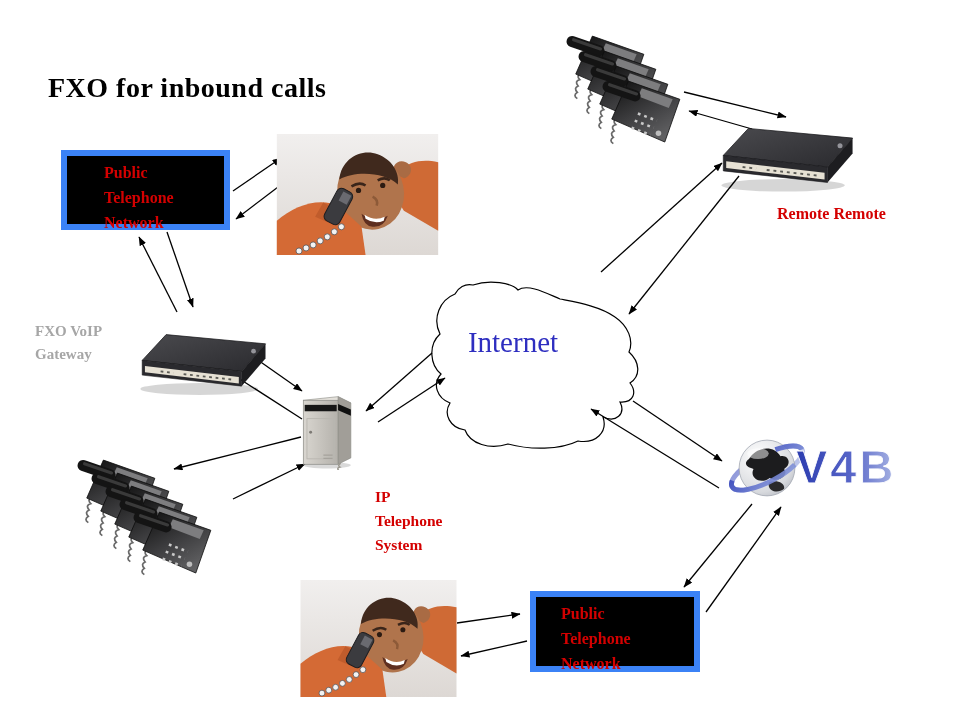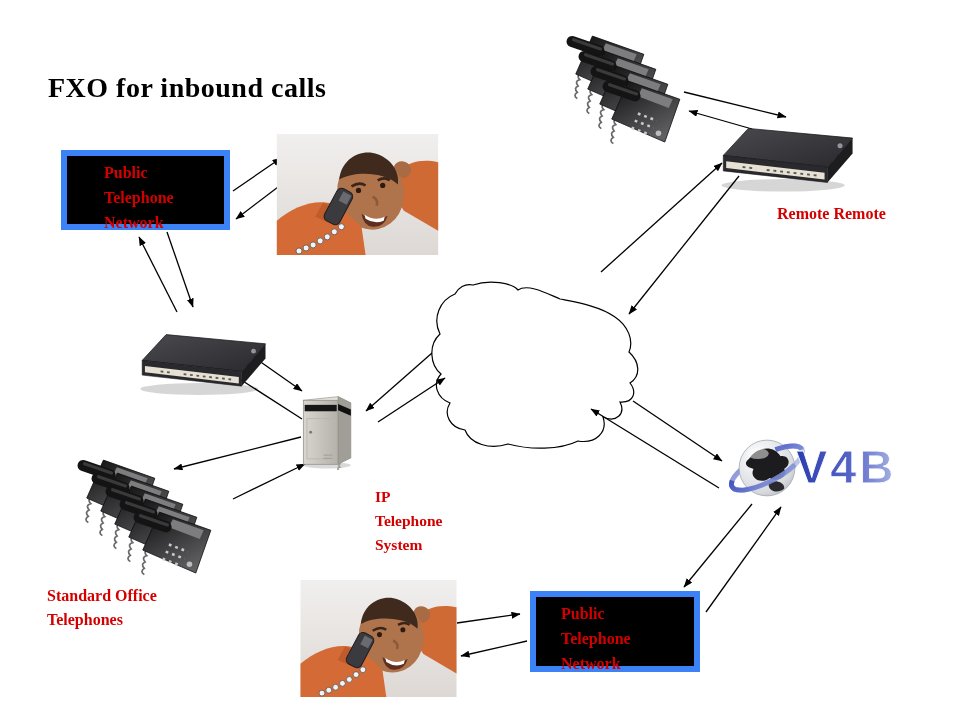--- a/index.html
+++ b/index.html
@@ -201,34 +201,35 @@
   <h1 class="abs page-title">FXO for inbound calls</h1>
 
   <div class="abs ptn-box" id="box-top">
     <div class="inner red-label">
       <div>Public</div>
       <div>Telephone</div>
       <div>Network</div>
     </div>
   </div>
 
-
+  <div class="abs gray-label lbl-gateway">
+    <div>FXO VoIP</div>
+    <div>Gateway</div>
+  </div>
+
+  <div class="abs red-label lbl-internet">Internet</div>
 
   <div class="abs red-label lbl-remote">Remote Remote</div>
 
   <div class="abs red-label lbl-ip">
     <div>IP</div>
     <div>Telephone</div>
     <div>System</div>
   </div>
 
-  <div class="abs red-label lbl-std">
-    <div>Standard Office</div>
-    <div>Telephones</div>
-  </div>
 
   <div class="abs ptn-box" id="box-bottom">
     <div class="inner red-label">
       <div>Public</div>
       <div>Telephone</div>
       <div>Network</div>
     </div>
   </div>
 
 </div>

